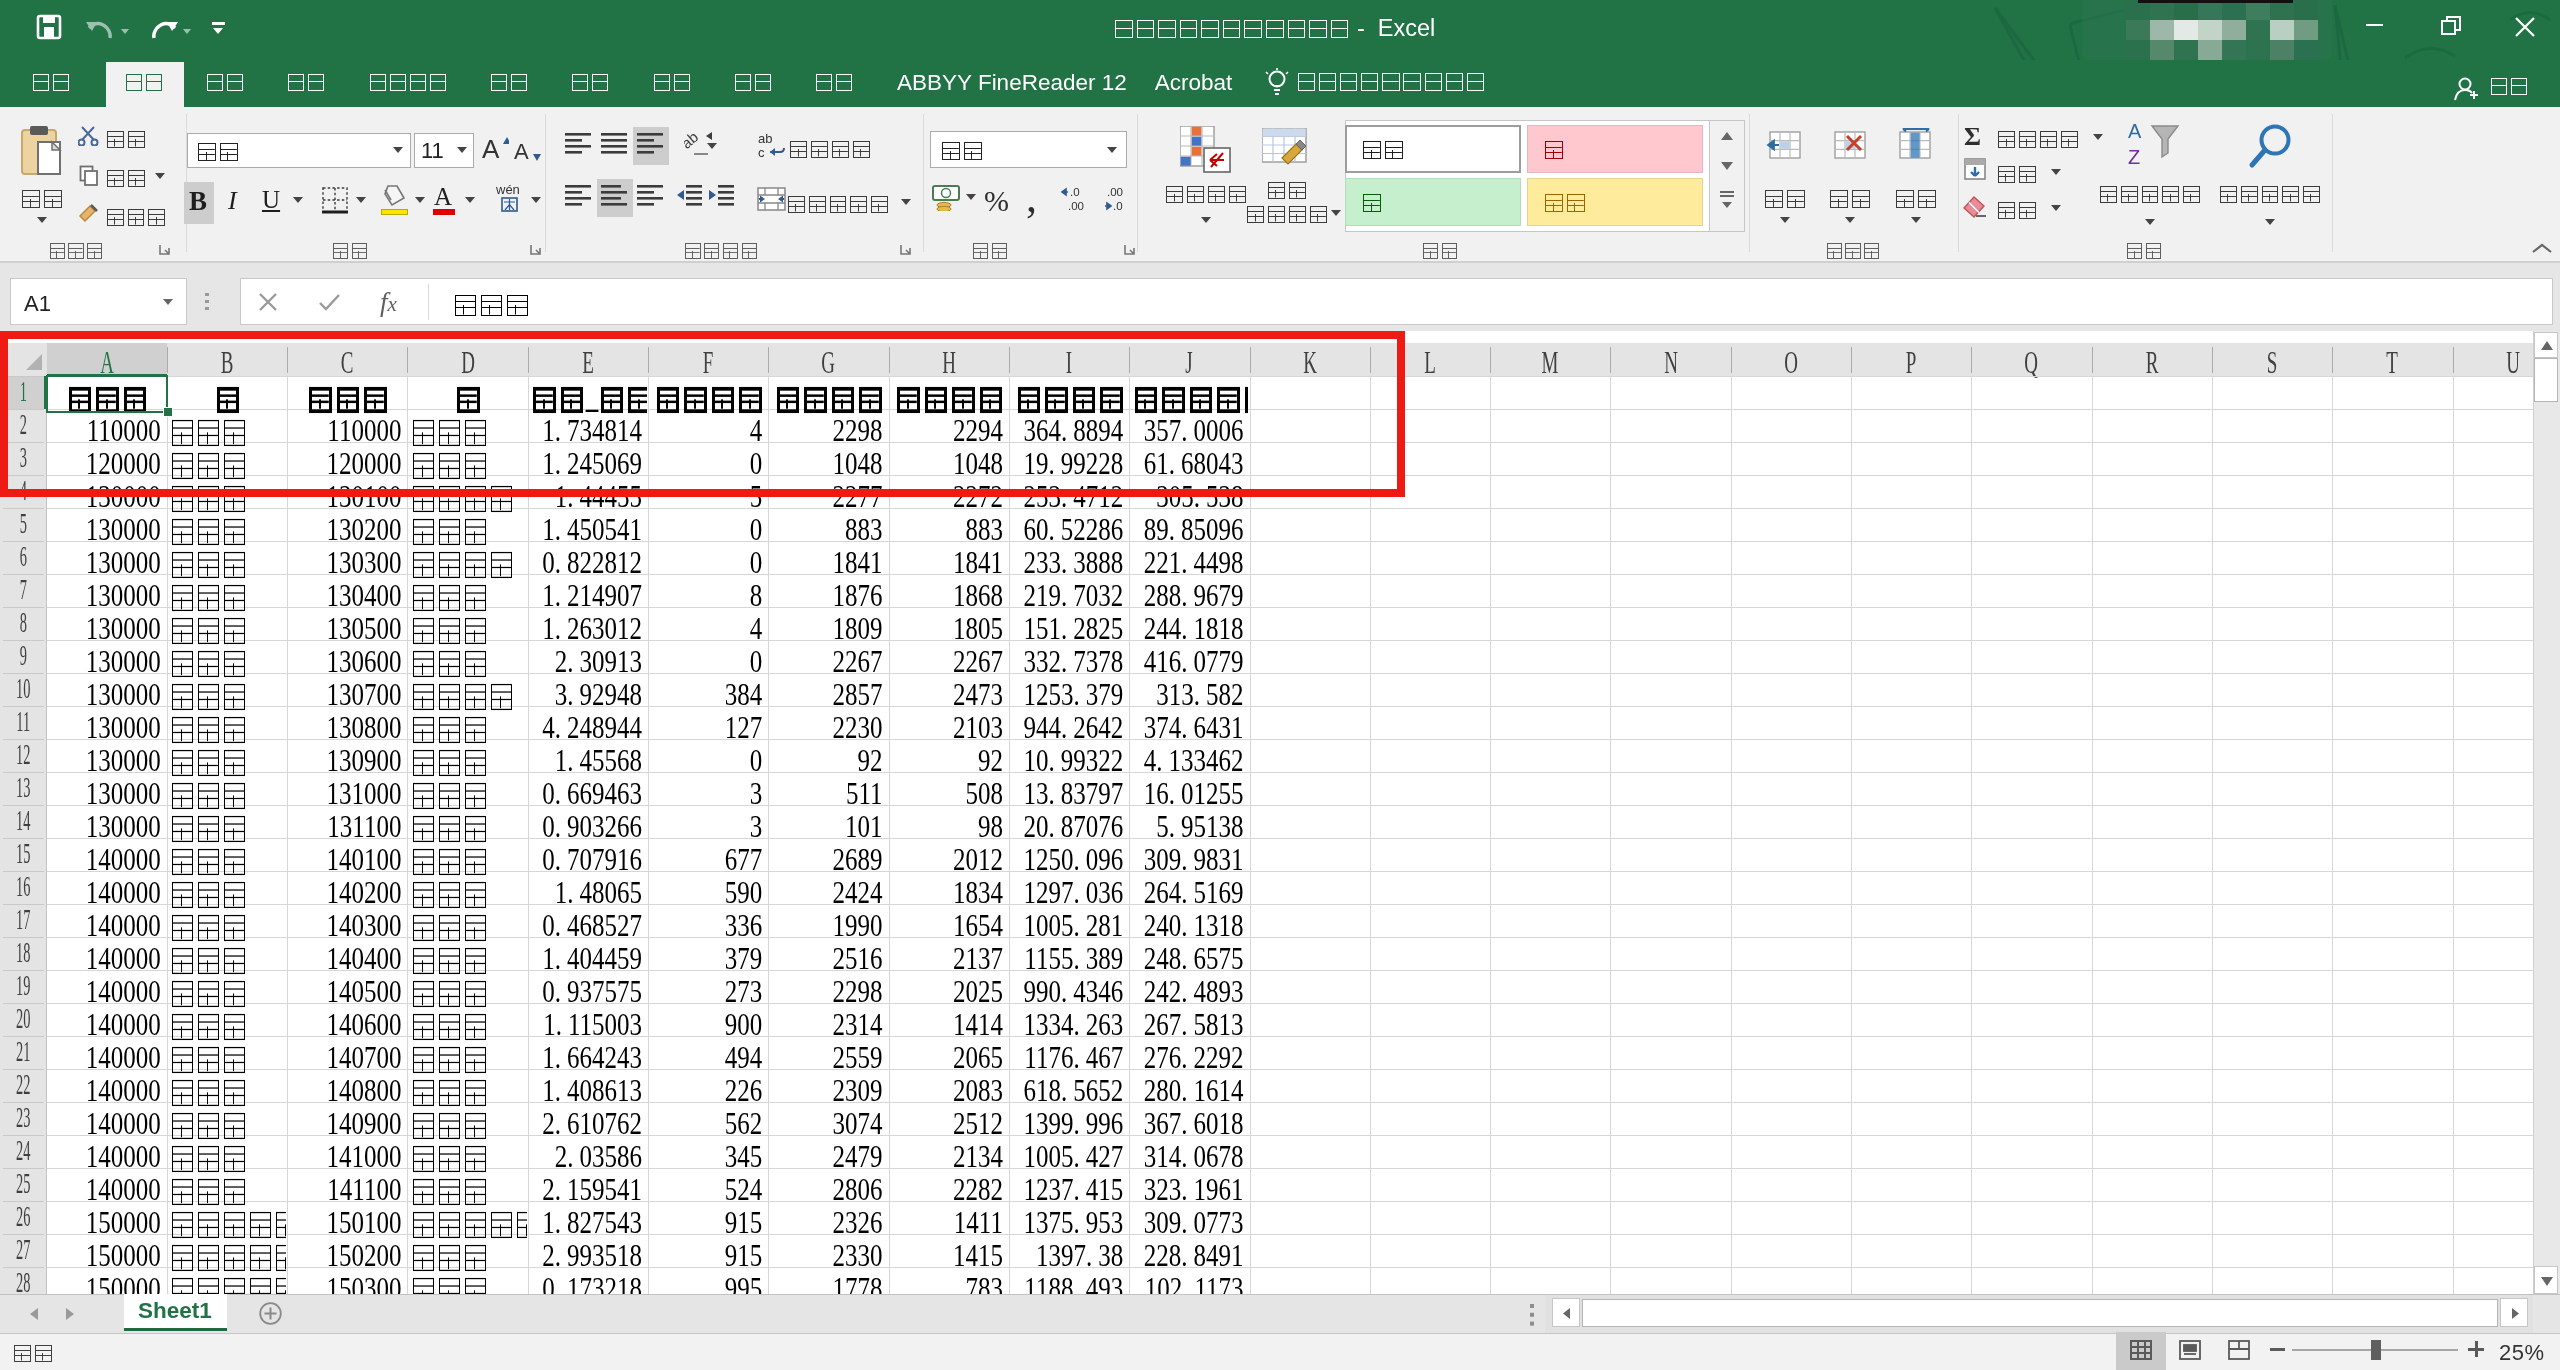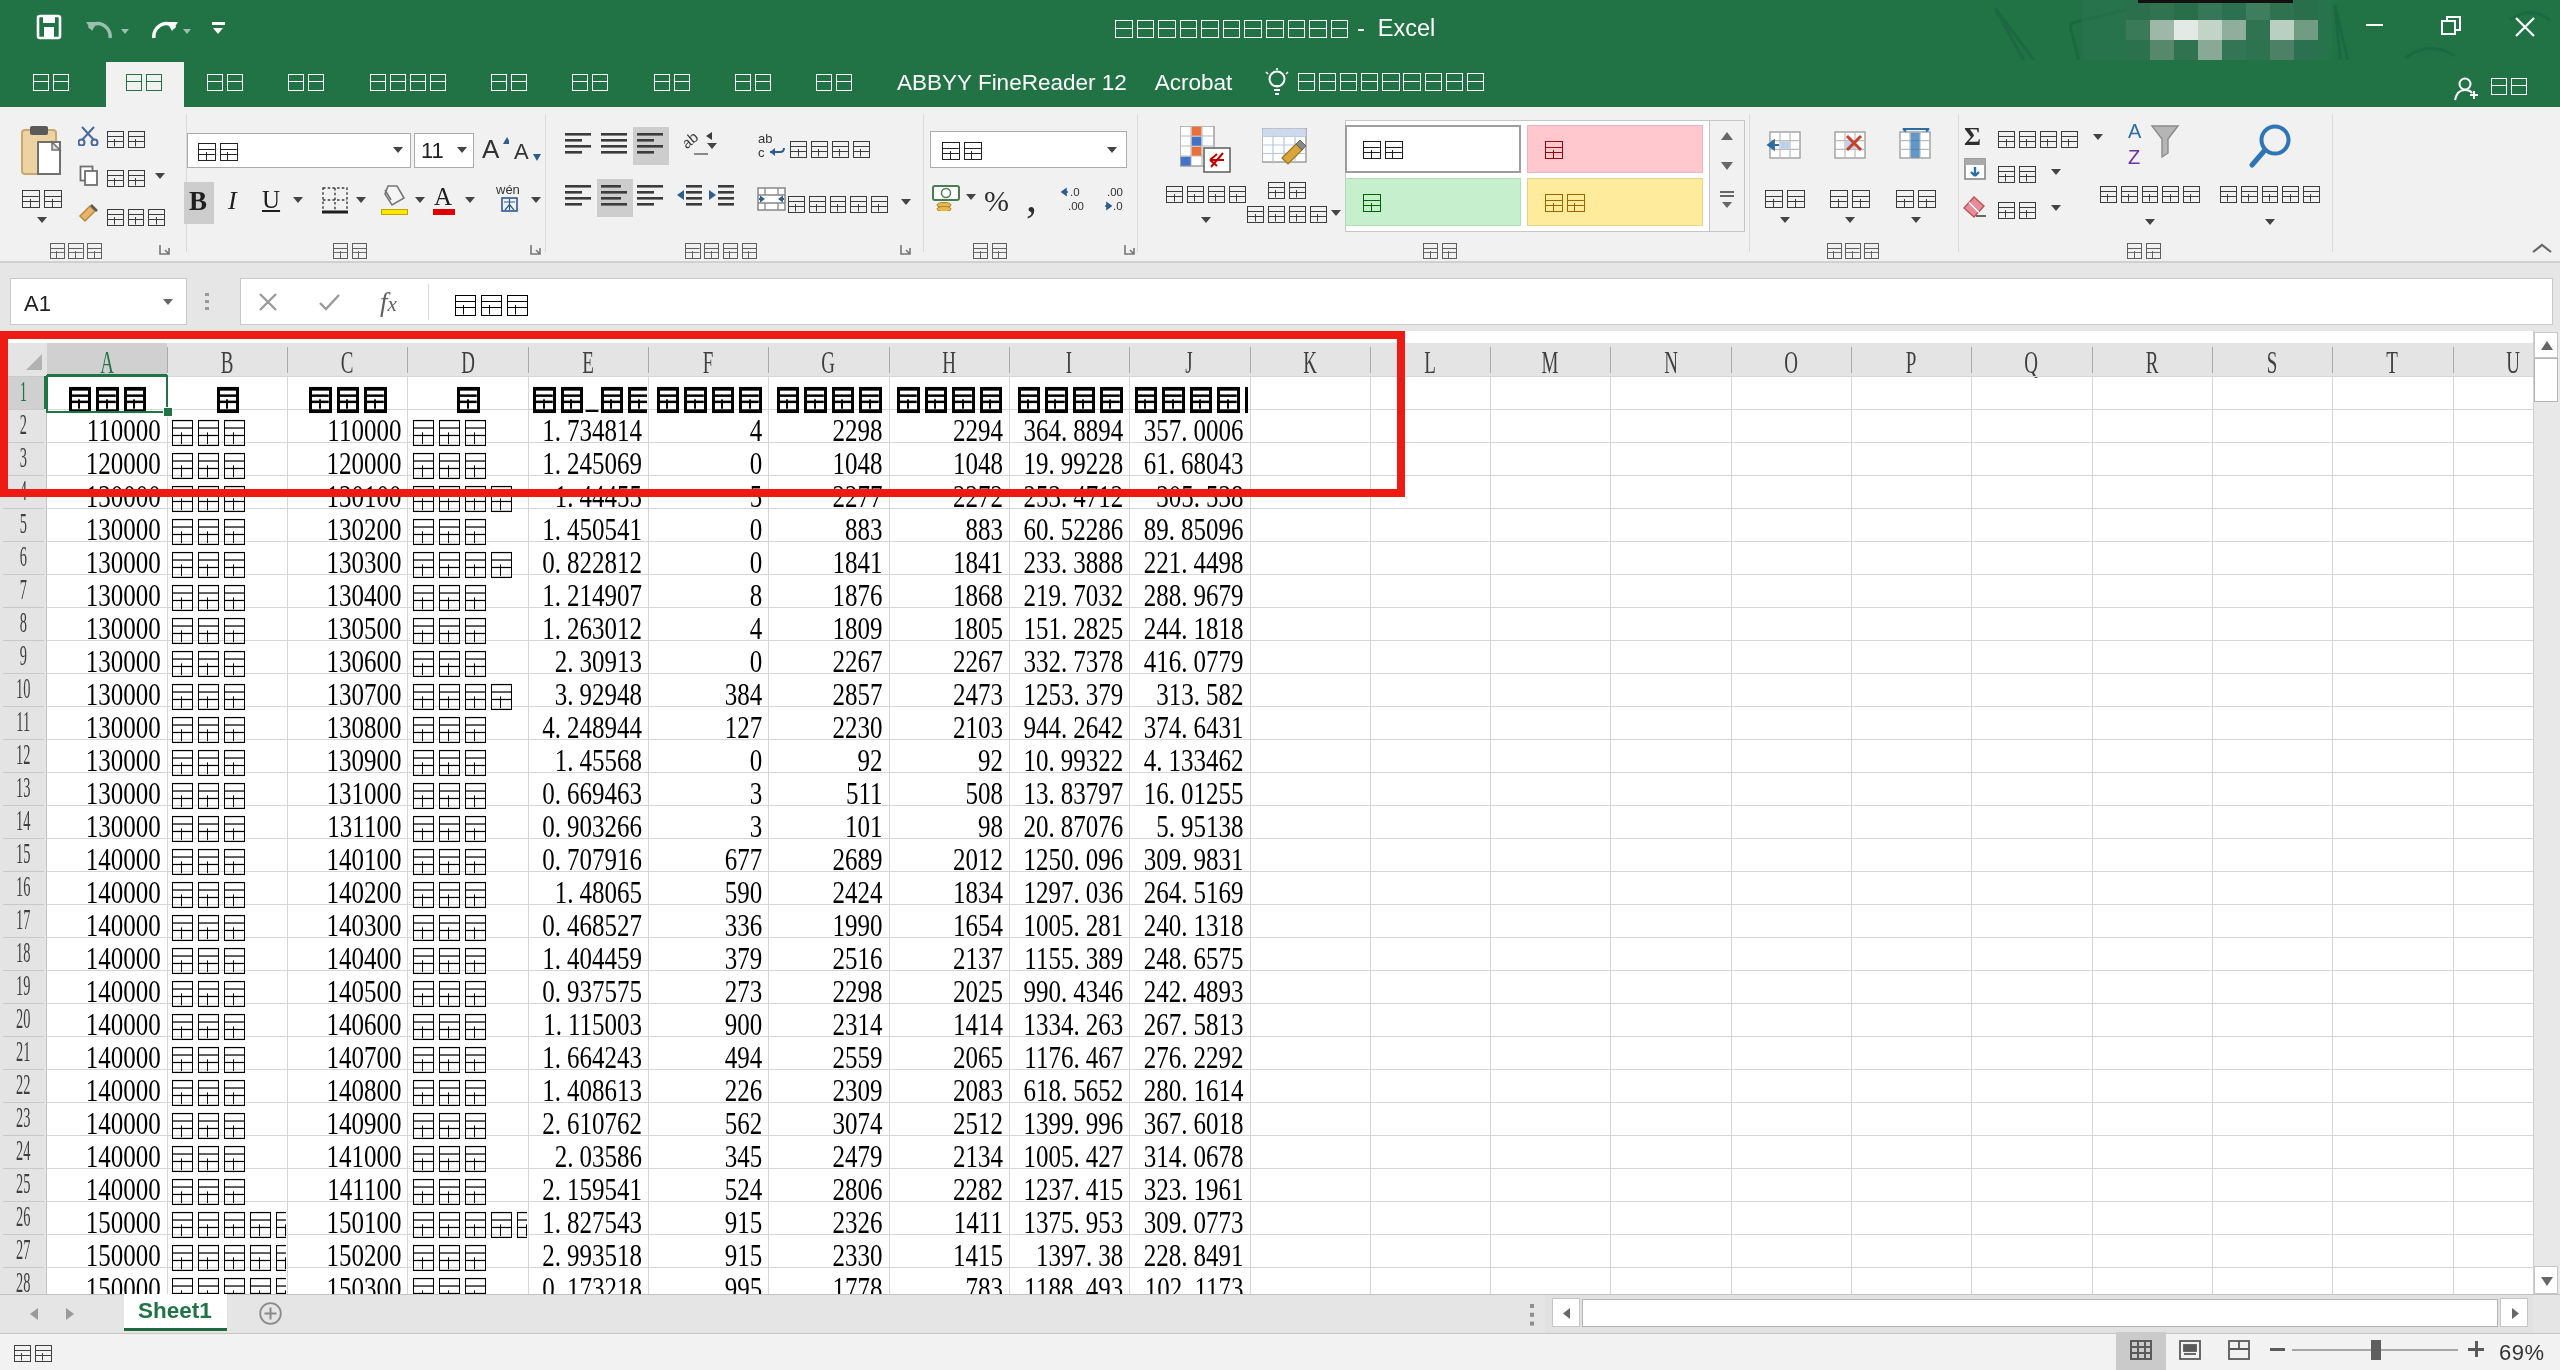--- a/index.html
+++ b/index.html
@@ -933,12 +933,12 @@
     <g stroke="#5a5a5a" stroke-width="1.8" fill="none">
       <rect x="1" y="1" width="20" height="18"></rect>
       <path d="M11 1 v8 M1 9 h20"></path>
     </g>
   </svg>
 <div class="ab" style="left:2270px;top:1348px;width:15px;height:3px;background:#5a5a5a"></div>
 <div class="ab" style="left:2292px;top:1349px;width:166px;height:2px;background:#a6a6a6"></div>
 <div class="ab" style="left:2371px;top:1340px;width:10px;height:20px;background:#5f5f5f"></div>
 <div class="ab" style="left:2468px;top:1348px;width:16px;height:3px;background:#5a5a5a"></div>
 <div class="ab" style="left:2475px;top:1341px;width:3px;height:16px;background:#5a5a5a"></div>
-<div class="ab" style="left:2499px;top:1340px;color:#333;font-size:22px;letter-spacing:.5px">69%</div>
+<div class="ab" style="left:2499px;top:1340px;color:#333;font-size:22px;letter-spacing:.5px">25%</div>
 </body></html>

